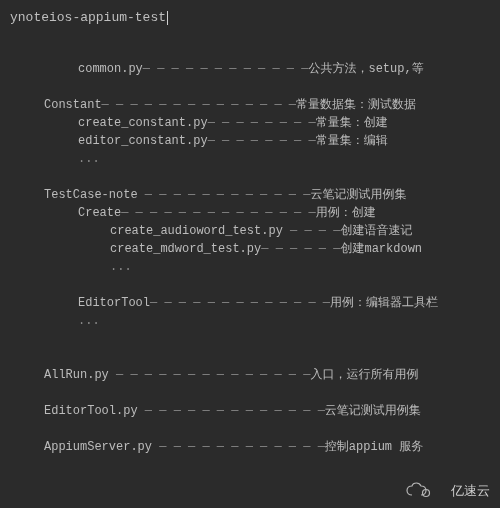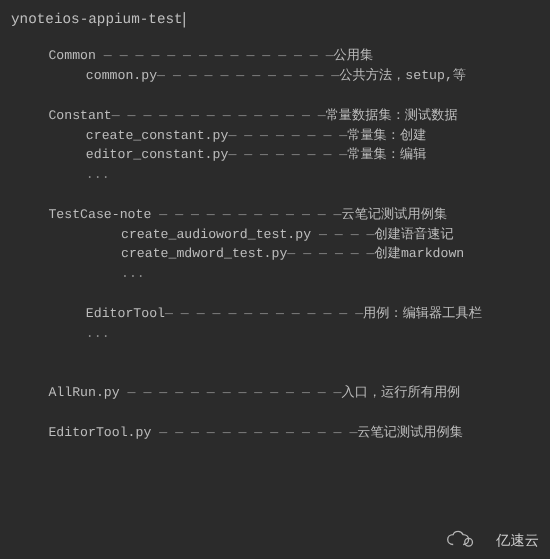--- a/index.html
+++ b/index.html
@@ -10,21 +10,21 @@
       font-size: 12px;
       width: 500px;
       height: 508px;
       overflow: hidden;
       padding: 8px 0 0 10px;
       position: relative;
       line-height: 1.5;
     }
     .title {
       color: #bfbfbf;
-      margin-bottom: 14px;
+      margin-bottom: 32px;
       font-size: 13px;
     }
     .title::after{
       content:"";
       display:inline-block;
       width:1px;height:14px;
       background:#d0d0d0;
       margin-left:1px;vertical-align:middle;
     }
     .i1 { padding-left: 34px; }
@@ -49,41 +49,42 @@
     .watermark svg { opacity:.85 }
     .rows { }
     .row { display:block; white-space: pre; }
   </style>
 </head>
 <body>
 
 <div class="title">ynoteios-appium-test</div>
 
 <div class="rows" id="rows">
-    <div class="row i1"><span class="node">Common</span><span class="dash"> — — — — — — — — — — — — — — —</span><span class="desc">公用集</span></div>
     <div class="row i2"><span class="node">common.py</span><span class="dash">— — — — — — — — — — — —</span><span class="desc">公共方法，setup,等</span></div>
     <div class="blank"></div>
     <div class="row i1"><span class="node">Constant</span><span class="dash">— — — — — — — — — — — — — —</span><span class="desc">常量数据集：测试数据</span></div>
     <div class="row i2"><span class="node">create_constant.py</span><span class="dash">— — — — — — — —</span><span class="desc">常量集：创建</span></div>
     <div class="row i2"><span class="node">editor_constant.py</span><span class="dash">— — — — — — — —</span><span class="desc">常量集：编辑</span></div>
     <div class="row i2"><span class="dots">...</span></div>
     <div class="blank"></div>
     <div class="row i1"><span class="node">TestCase-note</span><span class="dash"> — — — — — — — — — — — —</span><span class="desc">云笔记测试用例集</span></div>
+    <div class="row i2"><span class="node">Create</span><span class="dash">— — — — — — — — — — — — — —</span><span class="desc">用例：创建</span></div>
     <div class="row i3"><span class="node">create_audioword_test.py</span><span class="dash"> — — — —</span><span class="desc">创建语音速记</span></div>
     <div class="row i3"><span class="node">create_mdword_test.py</span><span class="dash">— — — — — —</span><span class="desc">创建markdown</span></div>
     <div class="row i3"><span class="dots">...</span></div>
     <div class="blank"></div>
     <div class="row i2"><span class="node">EditorTool</span><span class="dash">— — — — — — — — — — — — —</span><span class="desc">用例：编辑器工具栏</span></div>
     <div class="row i2"><span class="dots">...</span></div>
     <div class="blank"></div>
     <div class="blank"></div>
     <div class="row i1"><span class="node">AllRun.py</span><span class="dash"> — — — — — — — — — — — — — —</span><span class="desc">入口，运行所有用例</span></div>
     <div class="blank"></div>
     <div class="row i1"><span class="node">EditorTool.py</span><span class="dash"> — — — — — — — — — — — — —</span><span class="desc">云笔记测试用例集</span></div>
     <div class="blank"></div>
+    <div class="row i1"><span class="node">AppiumServer.py</span><span class="dash"> — — — — — — — — — — — —</span><span class="desc">控制appium 服务</span></div>
     <div class="blank"></div>
   </div>
 
 <div class="watermark">
   <svg width="26" height="16" viewBox="0 0 26 16">
     <path d="M7 13c-3 0-5-2-5-4.5S4 4 7 4c.5-2 2.5-3 4.5-3S15 2 16 4c3 0 5 2 5 4.5S19 13 16 13" fill="none" stroke="#cfcfcf" stroke-width="1.2"></path>
     <circle cx="21" cy="11" r="3.5" fill="none" stroke="#cfcfcf" stroke-width="1.2"></circle>
   </svg>
   <span>亿速云</span>
 </div>

